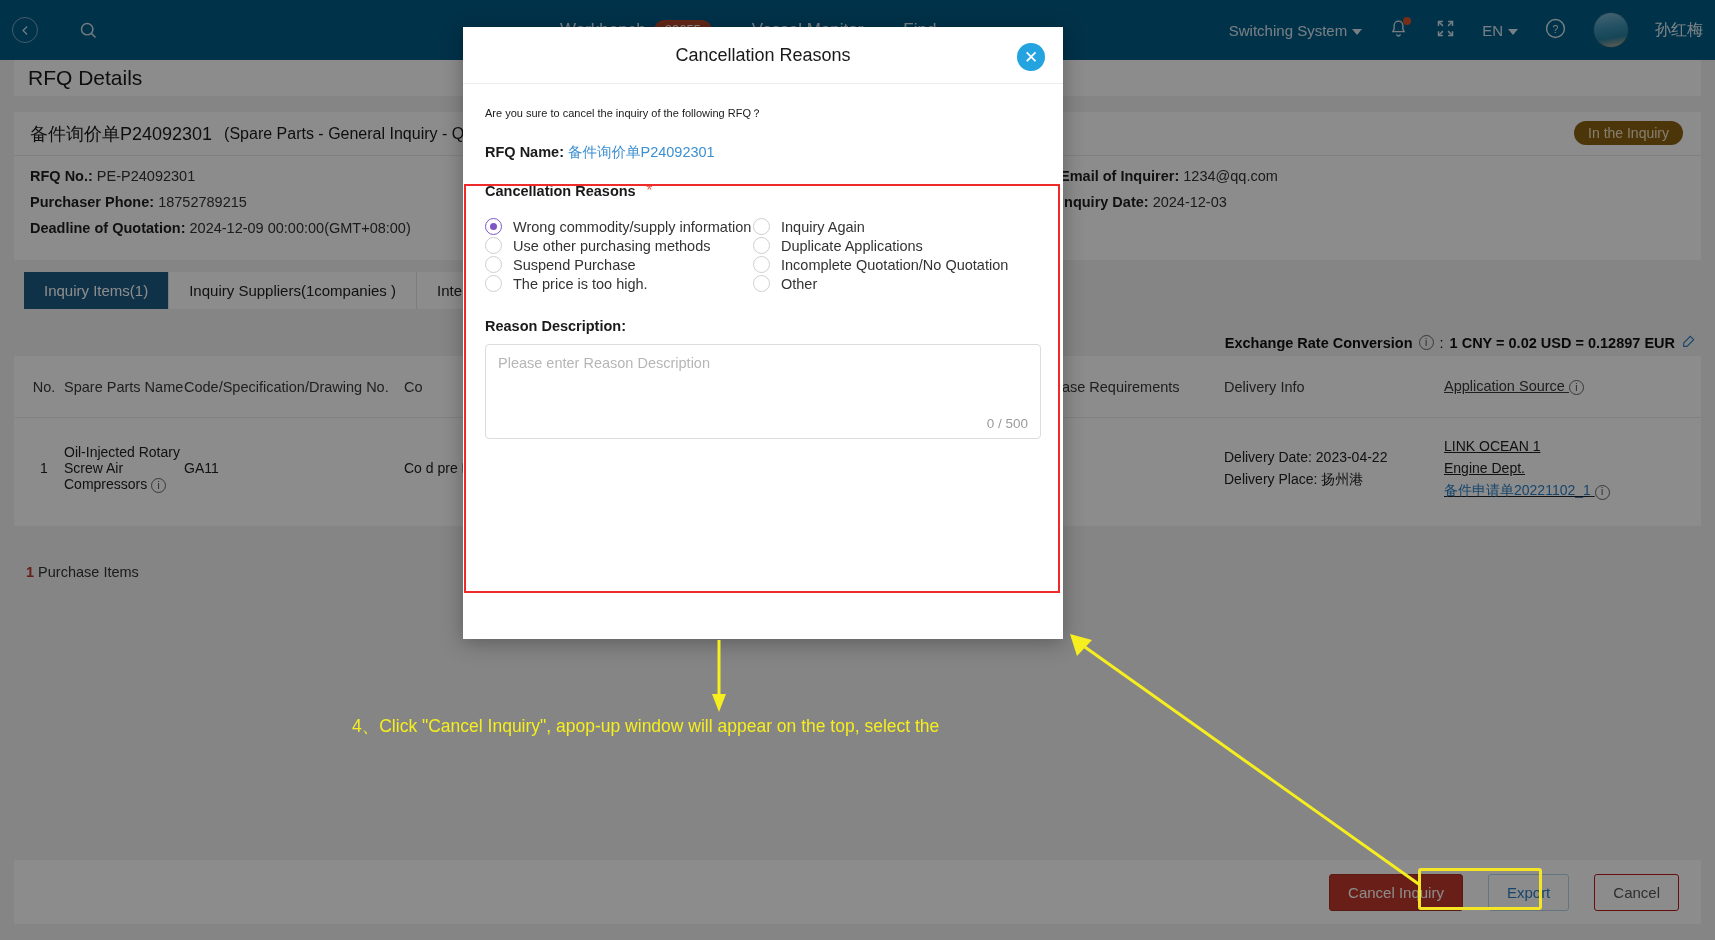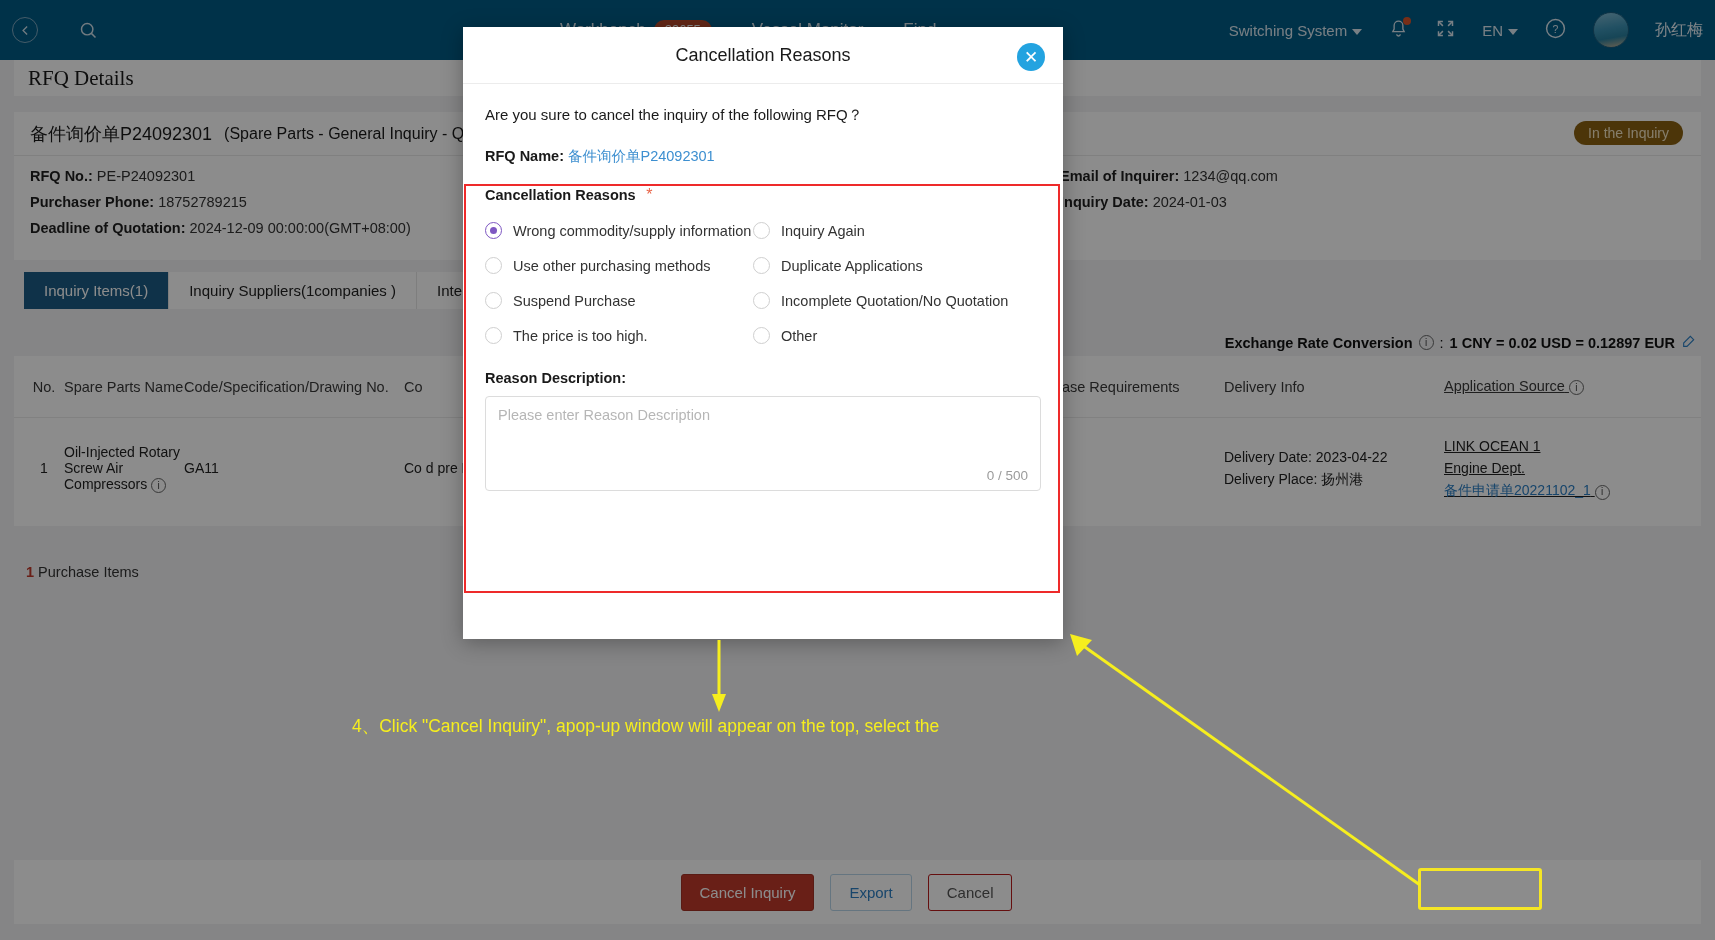--- a/index.html
+++ b/index.html
@@ -52,21 +52,21 @@
   .avatar {
     width: 36px; height: 36px; border-radius: 50%; overflow: hidden;
     background: linear-gradient(170deg,#7fb8d0 0%,#3d92b4 45%,#2a7f9e 70%,#c9b393 100%);
     border: 1px solid #1d5f80;
   }
   .username { font-size: 16px; color: #e7f1f7; }
 
   
   .page-title-bar {
     position: absolute; top: 60px; left: 14px; width: 1687px; height: 36px;
-    background: #fff; display: flex; align-items: center; padding-left: 14px; font-family: Liberation Serif, serif;
+    background: #fff; display: flex; align-items: center; padding-left: 14px;
   }
   .page-title { font-size: 21px; color: #1a1a1a; }
 
   
   .detail-card {
     position: absolute; top: 112px; left: 14px; width: 1687px; height: 148px;
     background: #fff;
   }
   .dc-head {
     height: 44px; display: flex; align-items: center; padding: 0 16px;
@@ -135,21 +135,21 @@
 
   .purchase-items {
     position: absolute; top: 532px; left: 26px; font-size: 14.5px; color: #333; margin-top: 32px;
   }
   .purchase-items .cnt { color: #c0392b; font-weight: bold; }
 
   
   .bottom-bar {
     position: absolute; left: 14px; bottom: 16px; width: 1687px; height: 64px;
     background: #fff; display: flex; align-items: center;
-    justify-content: center; gap: 16px; padding-right: 22px;
+    justify-content: flex-end; gap: 25px; padding-right: 22px;
   }
   .btn { font-size: 15px; border-radius: 3px; padding: 9px 18px; cursor: pointer; }
   .btn-cancel-inq { background: #c0392b; color: #fff; border: 1px solid #a33225; }
   .btn-export { background: #fff; color: #2c7fc4; border: 1px solid #b9d6ea; }
   .btn-plain { background: #fff; color: #555; border: 1px solid #b91c1c; }
   .hl-box {
     position: absolute; border: 3px solid #f5e625; border-radius: 3px;
     left: 1418px; bottom: 30px; width: 124px; height: 42px;
   }
 
@@ -165,35 +165,35 @@
     height: 57px; display: flex; align-items: center; justify-content: center;
     position: relative; border-bottom: 1px solid #ececec;
   }
   .modal-title { font-size: 18px; color: #1a1a1a; }
   .modal-close {
     position: absolute; right: 18px; top: 16px; width: 28px; height: 28px;
     border-radius: 50%; background: #23a3e0; color: #fff; font-size: 17px;
     display: flex; align-items: center; justify-content: center; cursor: pointer;
   }
   .modal-body { padding: 22px 22px 0 22px; }
-  .m-question { font-size: 15px; color: #1a1a1a; margin-bottom: 22px; }
+  .m-question { font-size: 11px; color: #1a1a1a; margin-bottom: 22px; }
   .m-rfq { font-size: 14.5px; color: #1a1a1a; }
   .m-rfq b { font-weight: bold; }
   .m-rfq .lnk { color: #3d8fd0; }
 
   .red-zone {
     position: absolute; left: 464px; top: 184px; width: 596px; height: 409px;
     border: 2px solid #ee2a2a; pointer-events: none;
   }
 
   .reasons-sect { padding: 20px 22px 0 22px; }
   .reasons-label { font-size: 14.5px; font-weight: bold; color: #1a1a1a; }
   .req-star { color: #e8664a; margin-left: 6px; }
   .radio-grid {
-    display: grid; grid-template-columns: 268px 1fr; row-gap: 18px;
+    display: grid; grid-template-columns: 268px 1fr; row-gap: 2px;
     margin-top: 18px;
   }
   .radio-item { display: flex; align-items: center; gap: 11px; cursor: pointer; }
   .radio-dot {
     width: 17px; height: 17px; border-radius: 50%; border: 1.5px solid #cfcfcf;
     background: #fff; flex: 0 0 auto; position: relative;
   }
   .radio-dot.checked { border-color: #7e57c2; }
   .radio-dot.checked::after {
     content: ""; position: absolute; left: 4px; top: 4px;
@@ -319,21 +319,21 @@
             <span>2024-12-09 00:00:00(GMT+08:00)</span>
           </div>
         </div>
         <div class="dc-col">
           <div class="dc-line">
             <b>Email of Inquirer:</b>
             <span>1234@qq.com</span>
           </div>
           <div class="dc-line">
             <b>Inquiry Date:</b>
-            <span>2024-01-03</span>
+            <span>2024-12-03</span>
           </div>
         </div>
       </div>
     </div>
 
     <div class="tabs">
       <div class="tab active">
         <span>Inquiry Items(1)</span>
       </div>
       <div class="tab">

